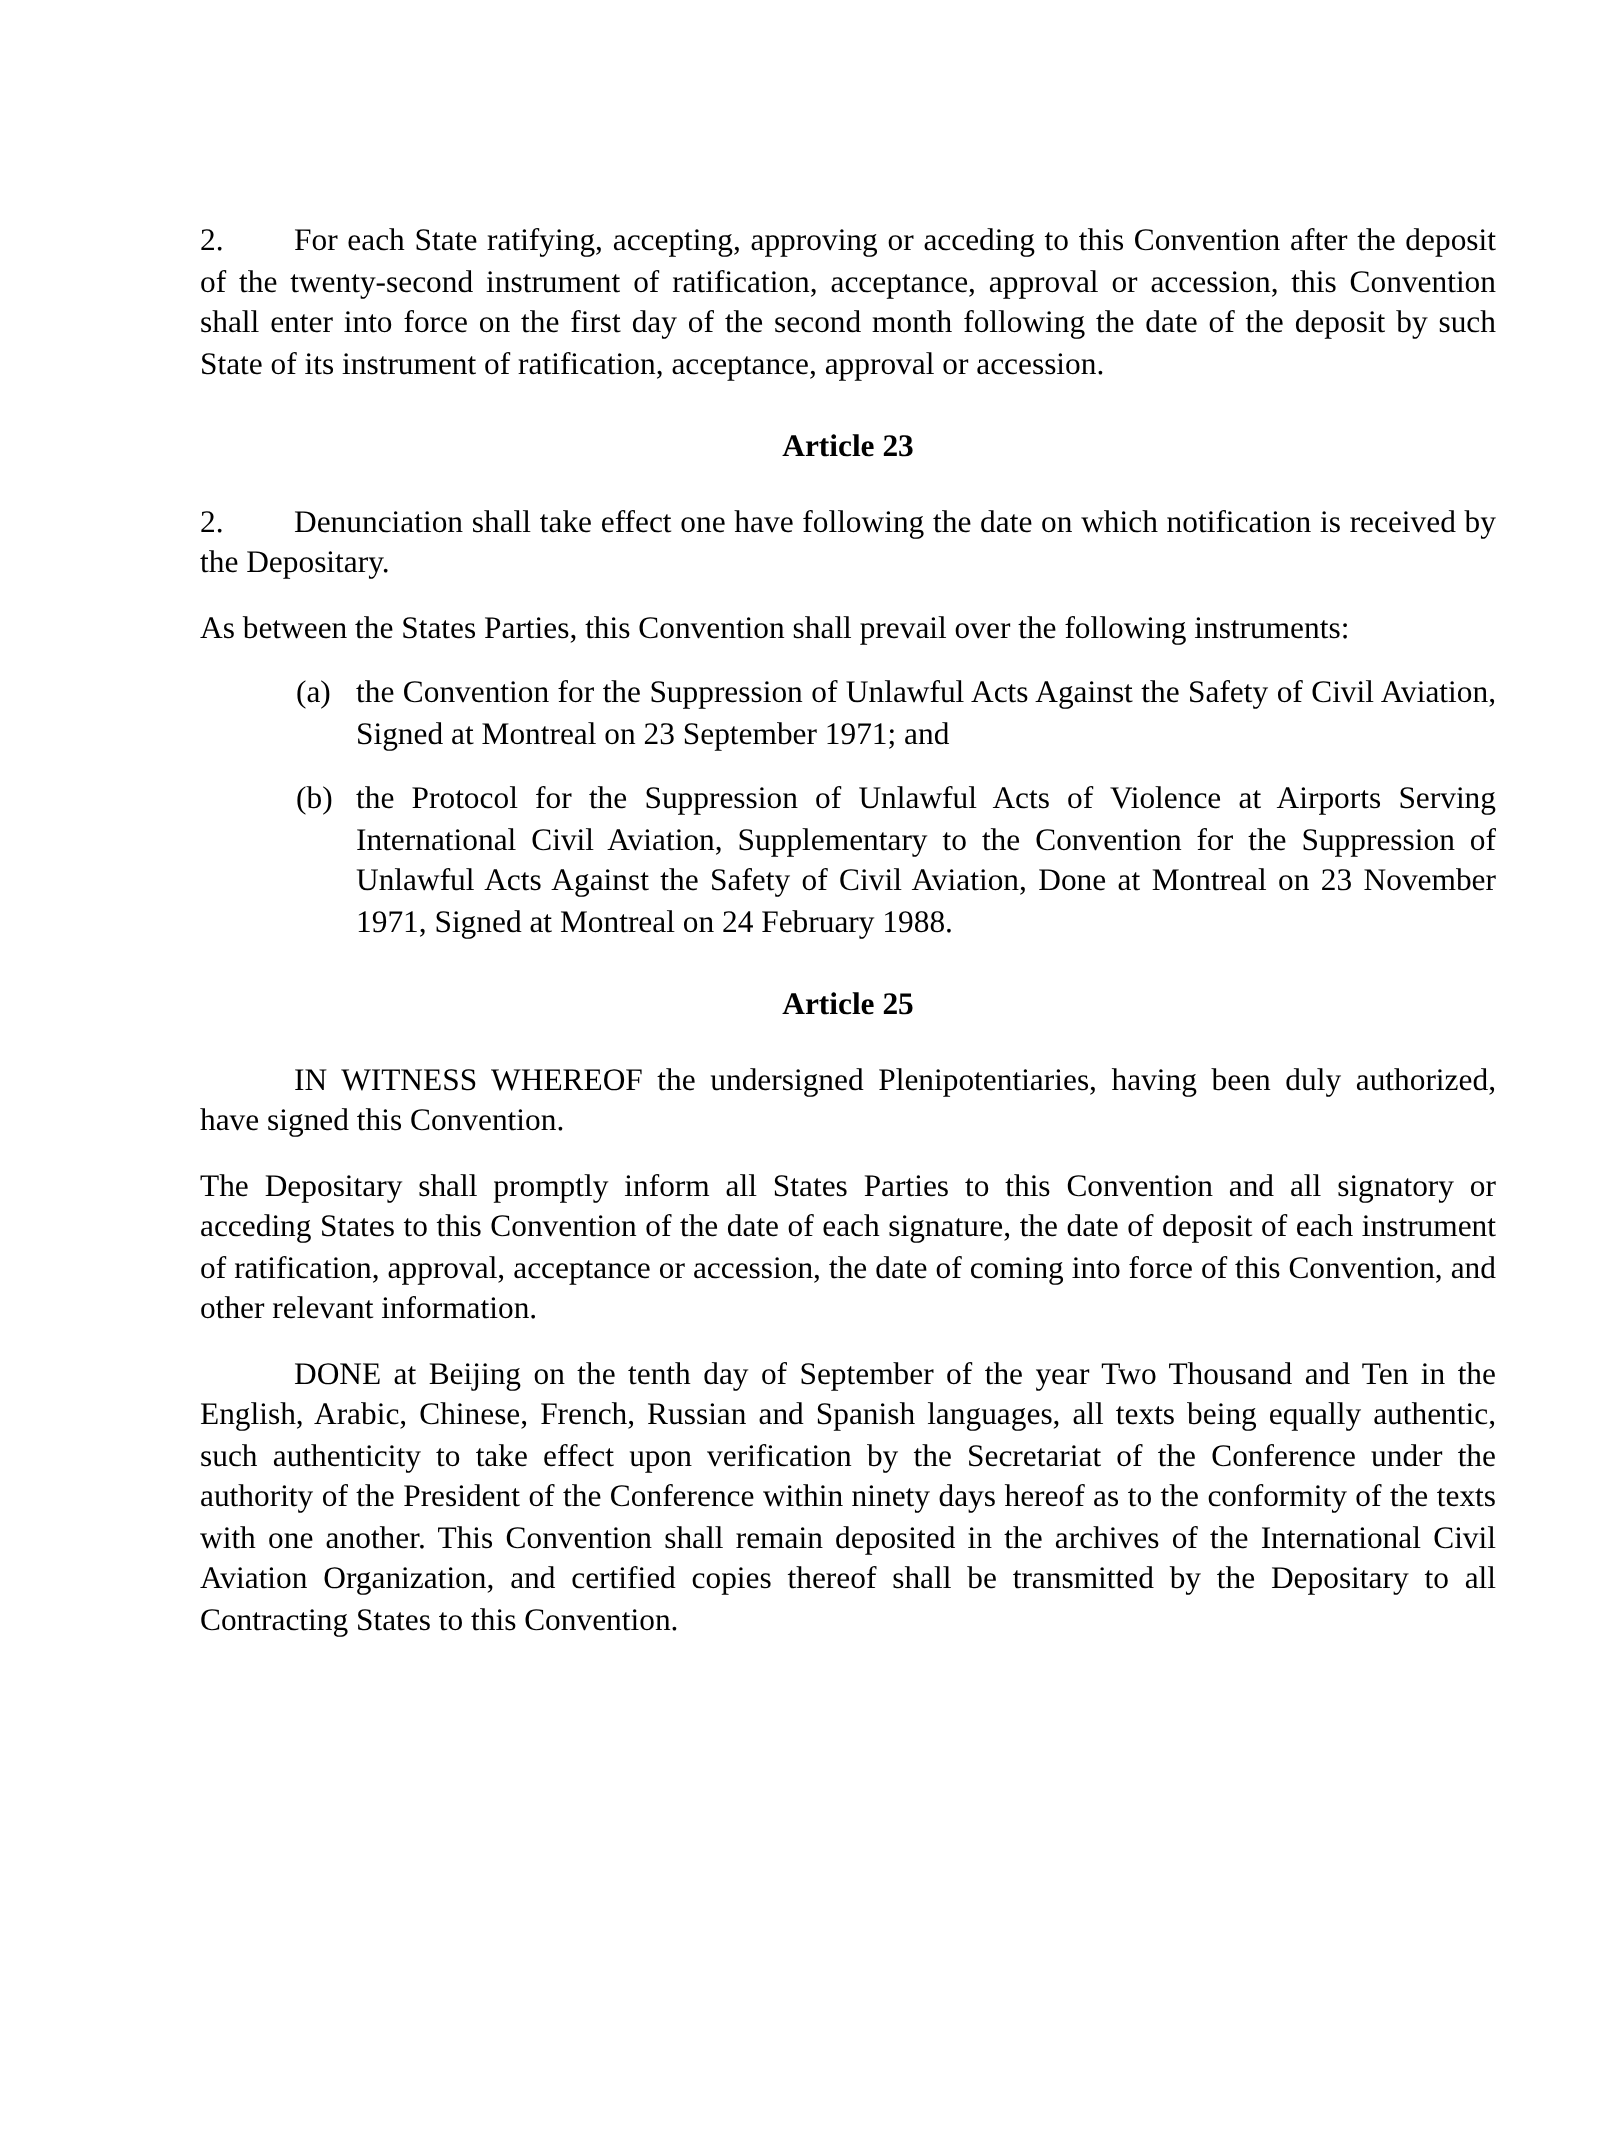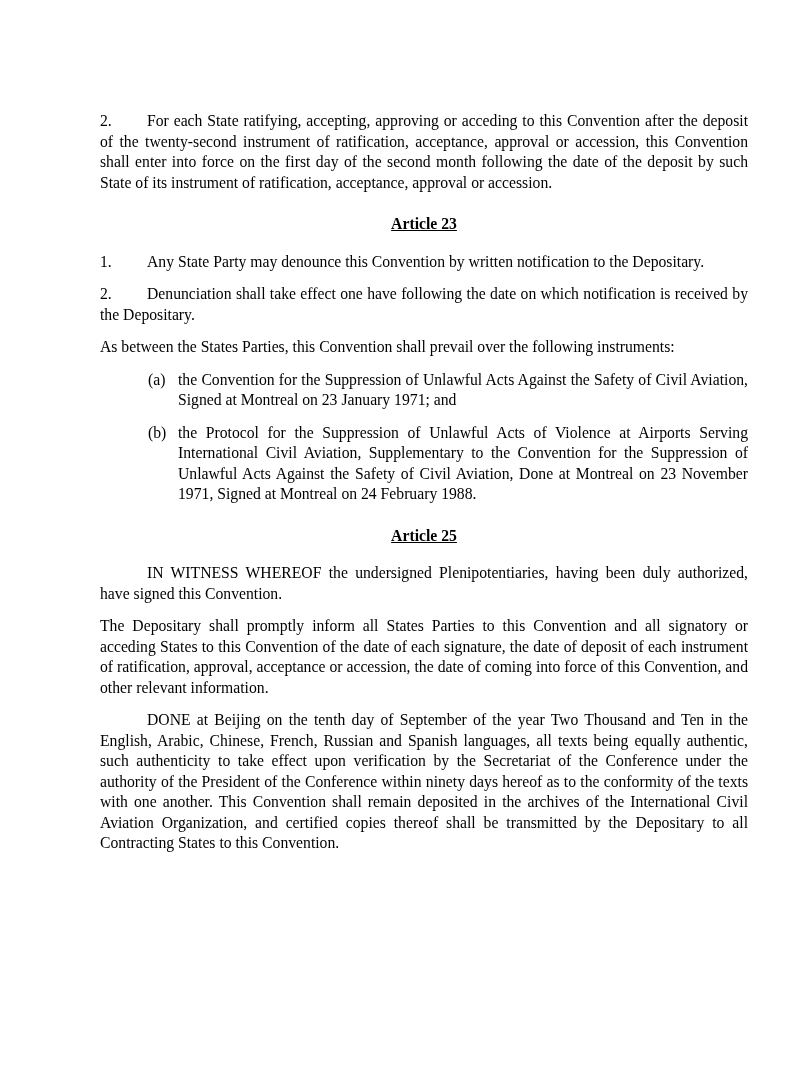--- a/index.html
+++ b/index.html
@@ -16,47 +16,45 @@
     line-height: 20.5px;
   }
   .para { margin: 0 0 12px 0; text-align: justify; }
   .num { display: inline-block; width: 47px; }
   .heading {
     margin: 21px 0 17px 0;
     text-align: center;
     font-weight: bold;
     font-size: 15.7px;
     line-height: 20.5px;
-    text-decoration: underline;
   }
   .list-item { display: flex; margin: 0 0 12px 48px; }
   .list-item .label { flex: 0 0 30px; }
   .list-item .body { flex: 1; text-align: justify; }
   .indent { text-indent: 47px; }
 </style>
 </head>
 <body>
 
 <div class="page">
 
   <p class="para"><span class="num">2.</span><span>For each State ratifying, accepting, approving or acceding to this Convention after the deposit of the twenty-second instrument of ratification, acceptance, approval or accession, this Convention shall enter into force on the first day of the second month following the date of the deposit by such State of its instrument of ratification, acceptance, approval or accession.</span></p>
 
 
   <p class="heading">Article 23</p>
 
-  <p class="para"><span class="num">1.</span><span>Any State Party may denounce this Convention by written notification to the Depositary.</span></p>
 
   <p class="para"><span class="num">2.</span><span>Denunciation shall take effect one have following the date on which notification is received by the Depositary.</span></p>
 
 
   <p class="para">As between the States Parties, this Convention shall prevail over the following instruments:</p>
 
   <div class="list-item">
     <span class="label">(a)</span>
-    <span class="body">the Convention for the Suppression of Unlawful Acts Against the Safety of Civil Aviation, Signed at Montreal on 23 January 1971; and</span>
+    <span class="body">the Convention for the Suppression of Unlawful Acts Against the Safety of Civil Aviation, Signed at Montreal on 23 September 1971; and</span>
   </div>
 
   <div class="list-item">
     <span class="label">(b)</span>
     <span class="body">the Protocol for the Suppression of Unlawful Acts of Violence at Airports Serving International Civil Aviation, Supplementary to the Convention for the Suppression of Unlawful Acts Against the Safety of Civil Aviation, Done at Montreal on 23 November 1971, Signed at Montreal on 24 February 1988.</span>
   </div>
 
   <p class="heading">Article 25</p>
 
   <p class="para indent">IN WITNESS WHEREOF the undersigned Plenipotentiaries, having been duly authorized, have signed this Convention.</p>

